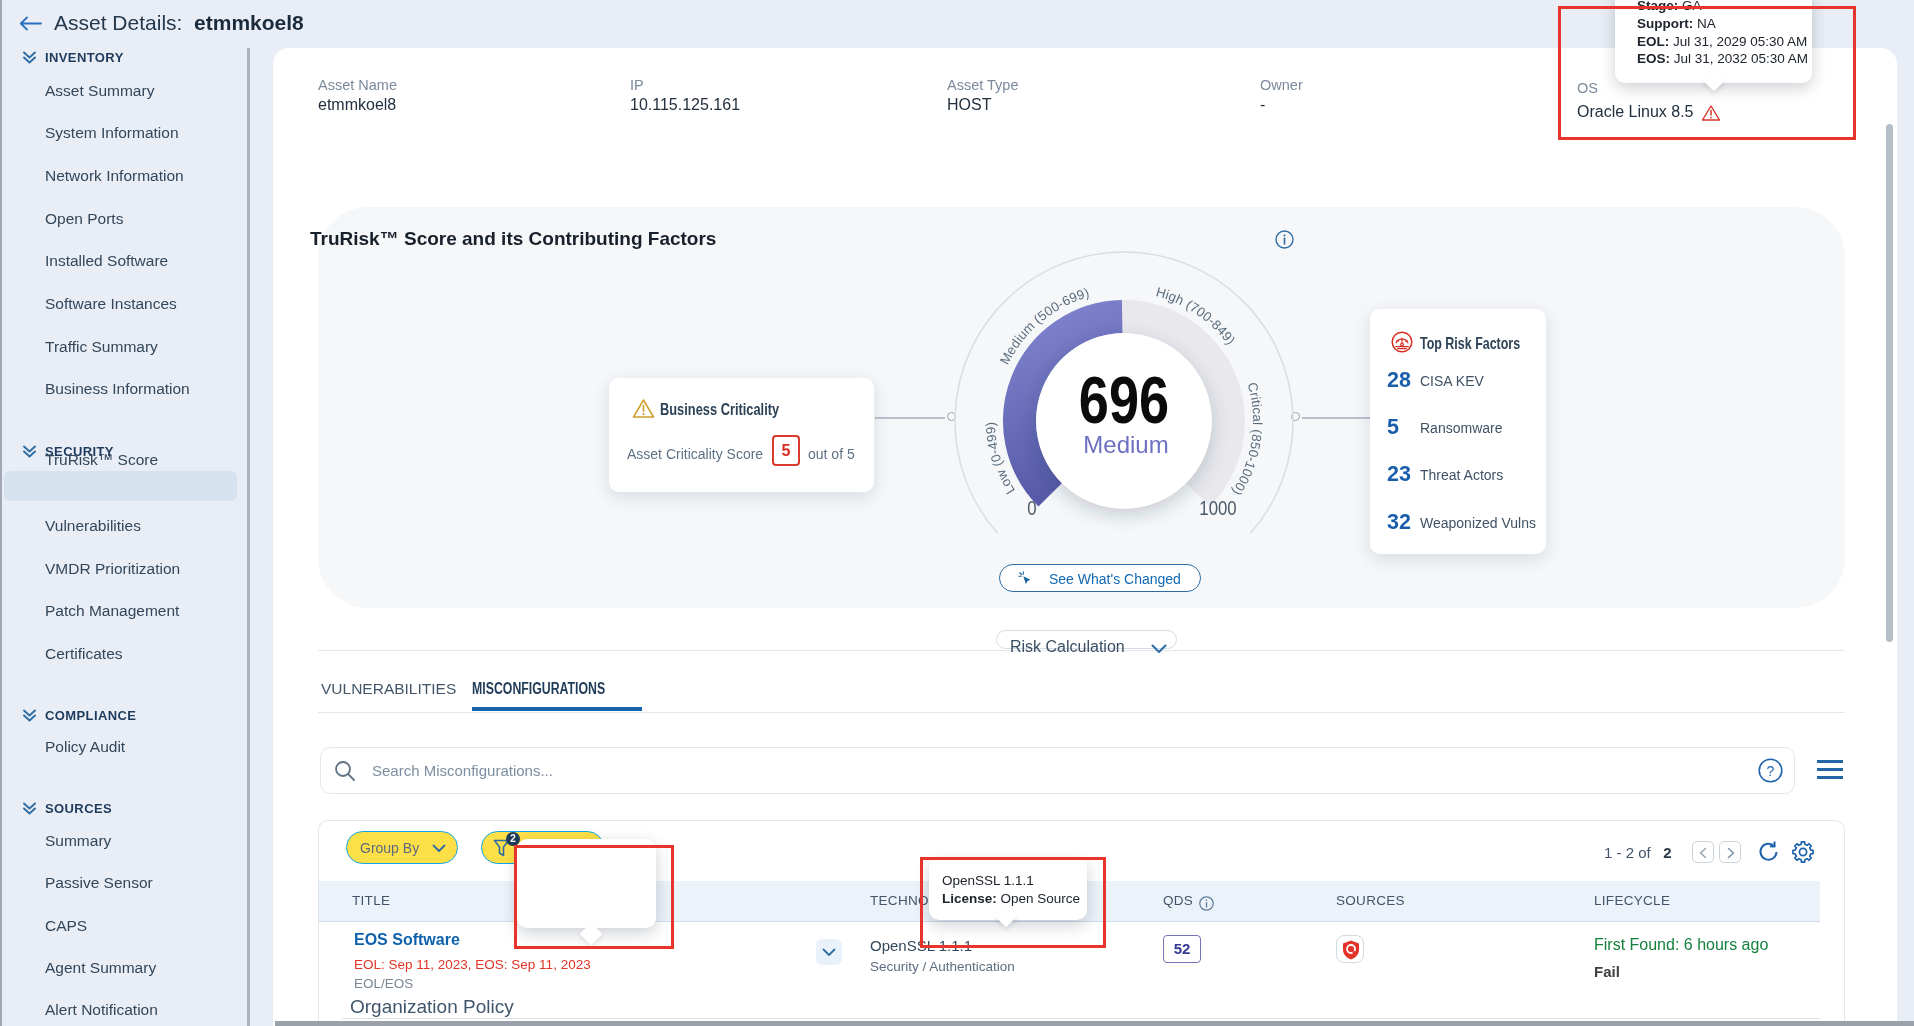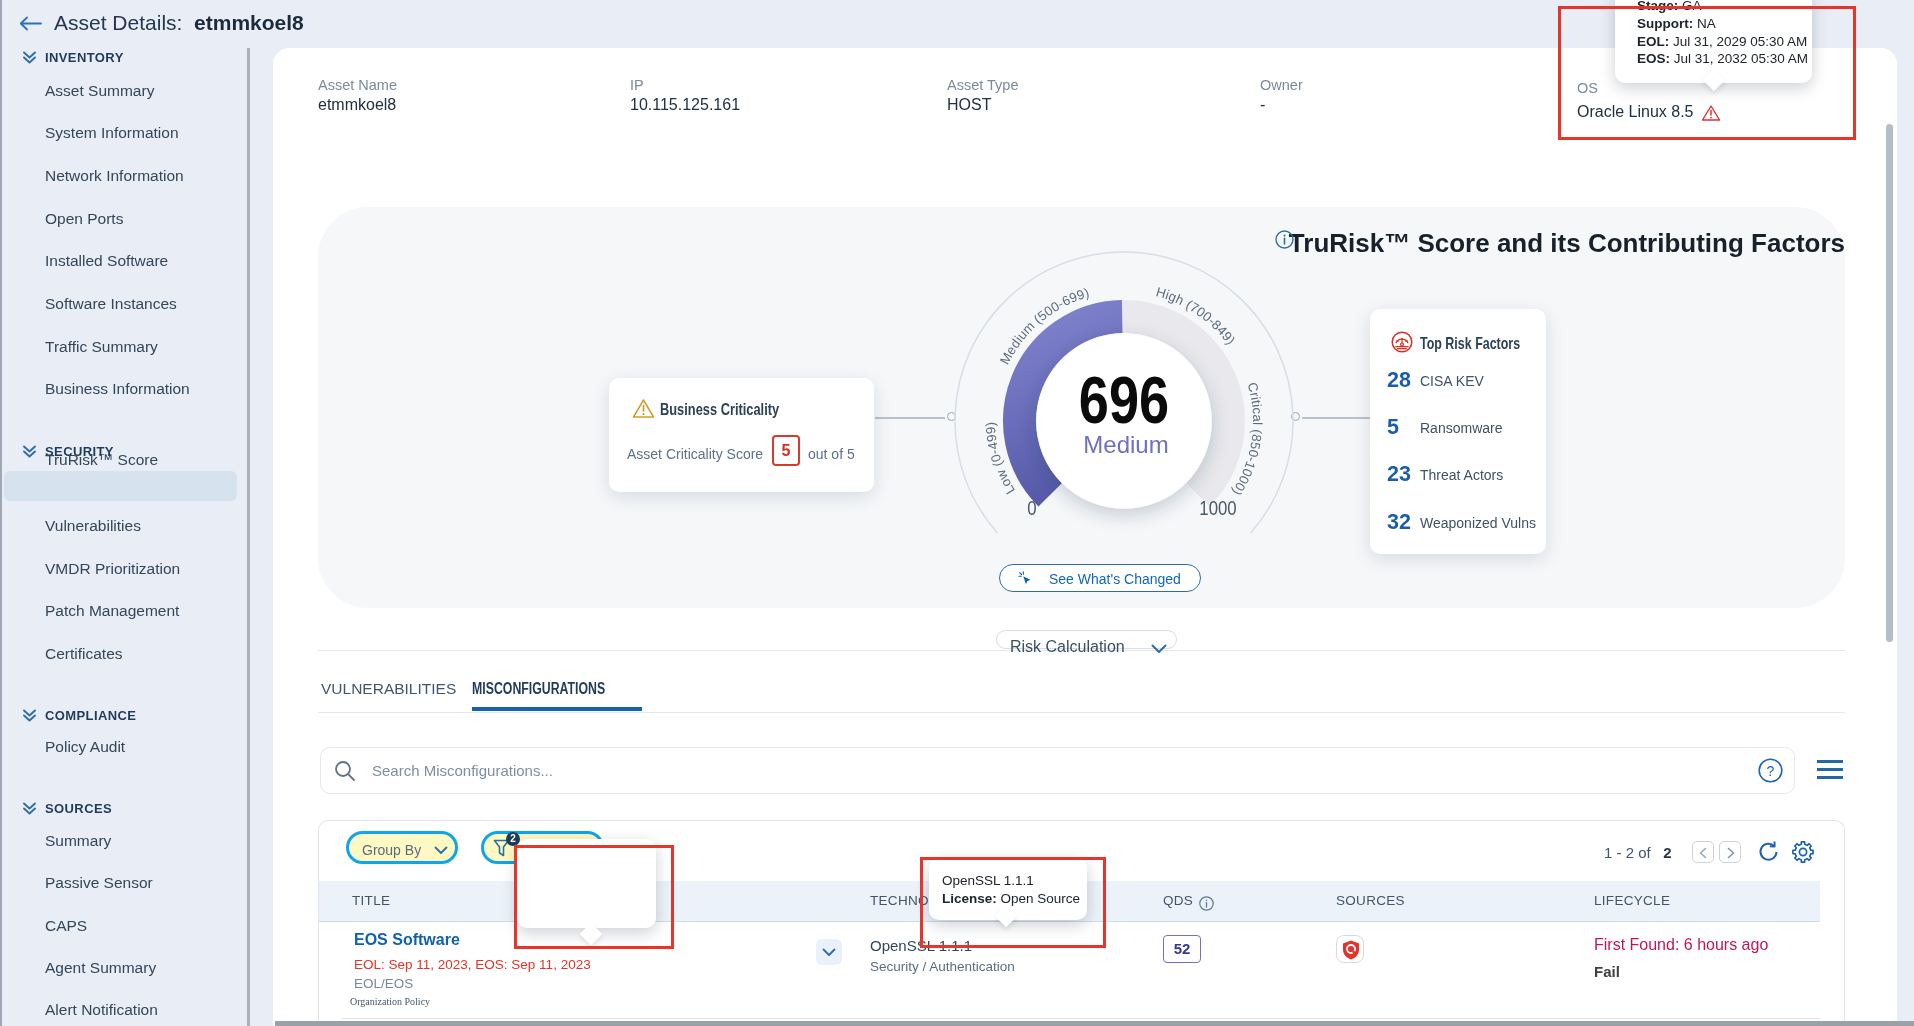--- a/index.html
+++ b/index.html
@@ -17,21 +17,21 @@
   .sb-ic { left:21px; }
   #sb-line { left:247px; top:48px; width:3px; height:978px; background:#a9b2bd; }
   #sb-active { left:4px; top:471px; width:233px; height:30px; background:#d7e2ef; border-radius:6px; }
   #left-edge { left:0; top:0; width:2px; height:1026px; background:#9fa8b4; }
   
   #main { left:273px; top:48px; width:1624px; height:978px; background:#ffffff; border-radius:16px 16px 0 0; }
   .lbl { font-size:14.5px; color:#7b8a9c; white-space:nowrap; }
   .val { font-size:16px; color:#22303f; white-space:nowrap; }
   
   #panel { left:318px; top:207px; width:1527px; height:401px; background:#f5f7f9; border-radius:50px; }
-  #panel-title { top:228px; width:1527px; left:318px; text-align:right; font-size:26px; font-weight:700; color:#17202b; }
+  #panel-title { top:228px; width:1527px; left:310px; text-align:left; font-size:19px; font-weight:700; color:#17202b; }
   .conn-line { height:2px; background:#b9c2cc; top:417px; }
   .conn-dot { width:9px; height:9px; border:1.5px solid #97a4b1; border-radius:50%; background:#f6f8f9; top:412px; }
   
   .wcard { background:#fff; border-radius:10px; box-shadow:0 5px 18px rgba(24,41,66,0.13); }
   #bc-card { left:609px; top:378px; width:265px; height:114px; }
   #bc-title { left:660px; top:400px; font-size:17px; font-weight:700; color:#2c4257; }
   #bc-line2 { left:627px; top:446px; font-size:14px; color:#5e7184;text-align:center; }
   #bc-score { left:772px; top:435px; width:28px; height:31px; border:2px solid #da3a2e; border-radius:4px; color:#d92b21; font-weight:700; font-size:16px; text-align:center; line-height:28px; background:#fff; }
   #bc-out { left:808px; top:446px; font-size:14px; color:#5e7184; }
   #trf-card { left:1370px; top:309px; width:176px; height:245px; }
@@ -48,41 +48,41 @@
   
   #tab1 { left:321px; top:680px; font-size:15.5px; color:#42566b; }
   #tab2 { left:472px; top:680px; font-size:16px; color:#1f3b57; font-weight:700; transform:scaleX(0.77); transform-origin:0 0; }
   #tab-underline { left:472px; top:707px; width:170px; height:4px; background:#1763ab; }
   #tab-line { left:318px; top:712px; width:1527px; height:1px; background:#e4e9ef; }
   
   #search { left:320px; top:747px; width:1475px; height:47px; border:1px solid #e3e8ed; border-radius:10px; background:#fff; }
   #search-ph { left:372px; top:762px; font-size:15px; color:#7d8ea0; }
   
   #tcard { left:318px; top:820px; width:1527px; height:206px; background:#fff; border:1px solid #e0e6ec; border-bottom:none; border-radius:10px 10px 0 0; }
-  .pill { border:3px solid #0ea5e9; border-radius:17px; background:#fef9c3; }
+  .pill { border:1px solid #0ea5e9; border-radius:17px; background:#fde047; }
   #gb-pill { left:346px; top:831px; width:112px; height:33px; }
   #gb-pill span { position:absolute; left:13px; top:8px; font-size:14px; color:#5a6b7d; }
   #fl-pill { left:481px; top:831px; width:123px; height:33px; }
   #pag-txt { left:1604px; top:844px; font-size:15px; color:#44546a; }
   #pag-txt b { color:#2b3a49; }
   .nav-btn { width:22px; height:22px; top:841px; border:1px solid #ccd3da; border-radius:5px; background:#fff; }
   
   #thead { left:319px; top:881px; width:1501px; height:41px; background:#ecf2f9; border-bottom:1px solid #cfdcec; }
   .th { top:893px; font-size:13.5px; color:#44546a; letter-spacing:0.3px; white-space:nowrap; }
   
   #r-title { left:354px; top:931px; font-size:16px; font-weight:700; color:#0f62ac; }
   #r-red { left:354px; top:957px; font-size:13.5px; color:#e03527; }
   #r-eol { left:354px; top:976px; font-size:13.5px; color:#7a8794; }
-  #r-org { left:350px; top:996px; font-size:10px; color:#41566b;font-family:Liberation Serif, serif; }
+  #r-org { left:350px; top:996px; font-size:19px; color:#41566b; }
   #r-exp { left:816px; top:939px; width:26px; height:26px; background:#e9f2fb; border-radius:6px; }
   #r-tech1 { left:870px; top:937px; font-size:15px; color:#33475b; }
   #r-tech2 { left:870px; top:959px; font-size:13.5px; color:#5b6e80; }
   #r-qds { left:1163px; top:935px; width:38px; height:28px; border:1.5px solid #7373b8; border-radius:4px; font-size:15px; font-weight:700; color:#333a8f; text-align:center; line-height:25px; background:#fff; }
   #r-src { left:1336px; top:935px; width:28px; height:28px; border:1px solid #d3dae0; border-radius:8px; background:#fff; }
-  #r-ff { left:1594px; top:936px; font-size:16px; color:#be185d; }
+  #r-ff { left:1594px; top:936px; font-size:16px; color:#15803d; }
   #r-fail { left:1594px; top:963px; font-size:15px; font-weight:700; color:#404040; }
   #r-line { left:342px; top:1018px; width:1478px; height:1px; background:#dfe3e8; }
   
   .tip { background:#fff; border-radius:10px; box-shadow:0 5px 16px rgba(10,20,40,0.2); }
   .tip-caret { width:16px; height:16px; background:#fff; transform:rotate(45deg); box-shadow:2px 2px 5px rgba(10,20,40,0.1); }
   .tip-txt { font-size:13.5px; color:#20262e; line-height:17.8px; white-space:nowrap; }
   .redbox { border:3px solid #e8352b; }
   
   #vscroll { left:1886px; top:124px; width:7px; height:518px; background:#b5bec7; border-radius:4px; }
   #hscroll { left:275px; top:1021px; width:1639px; height:5px; background:#9aa1a9; }

